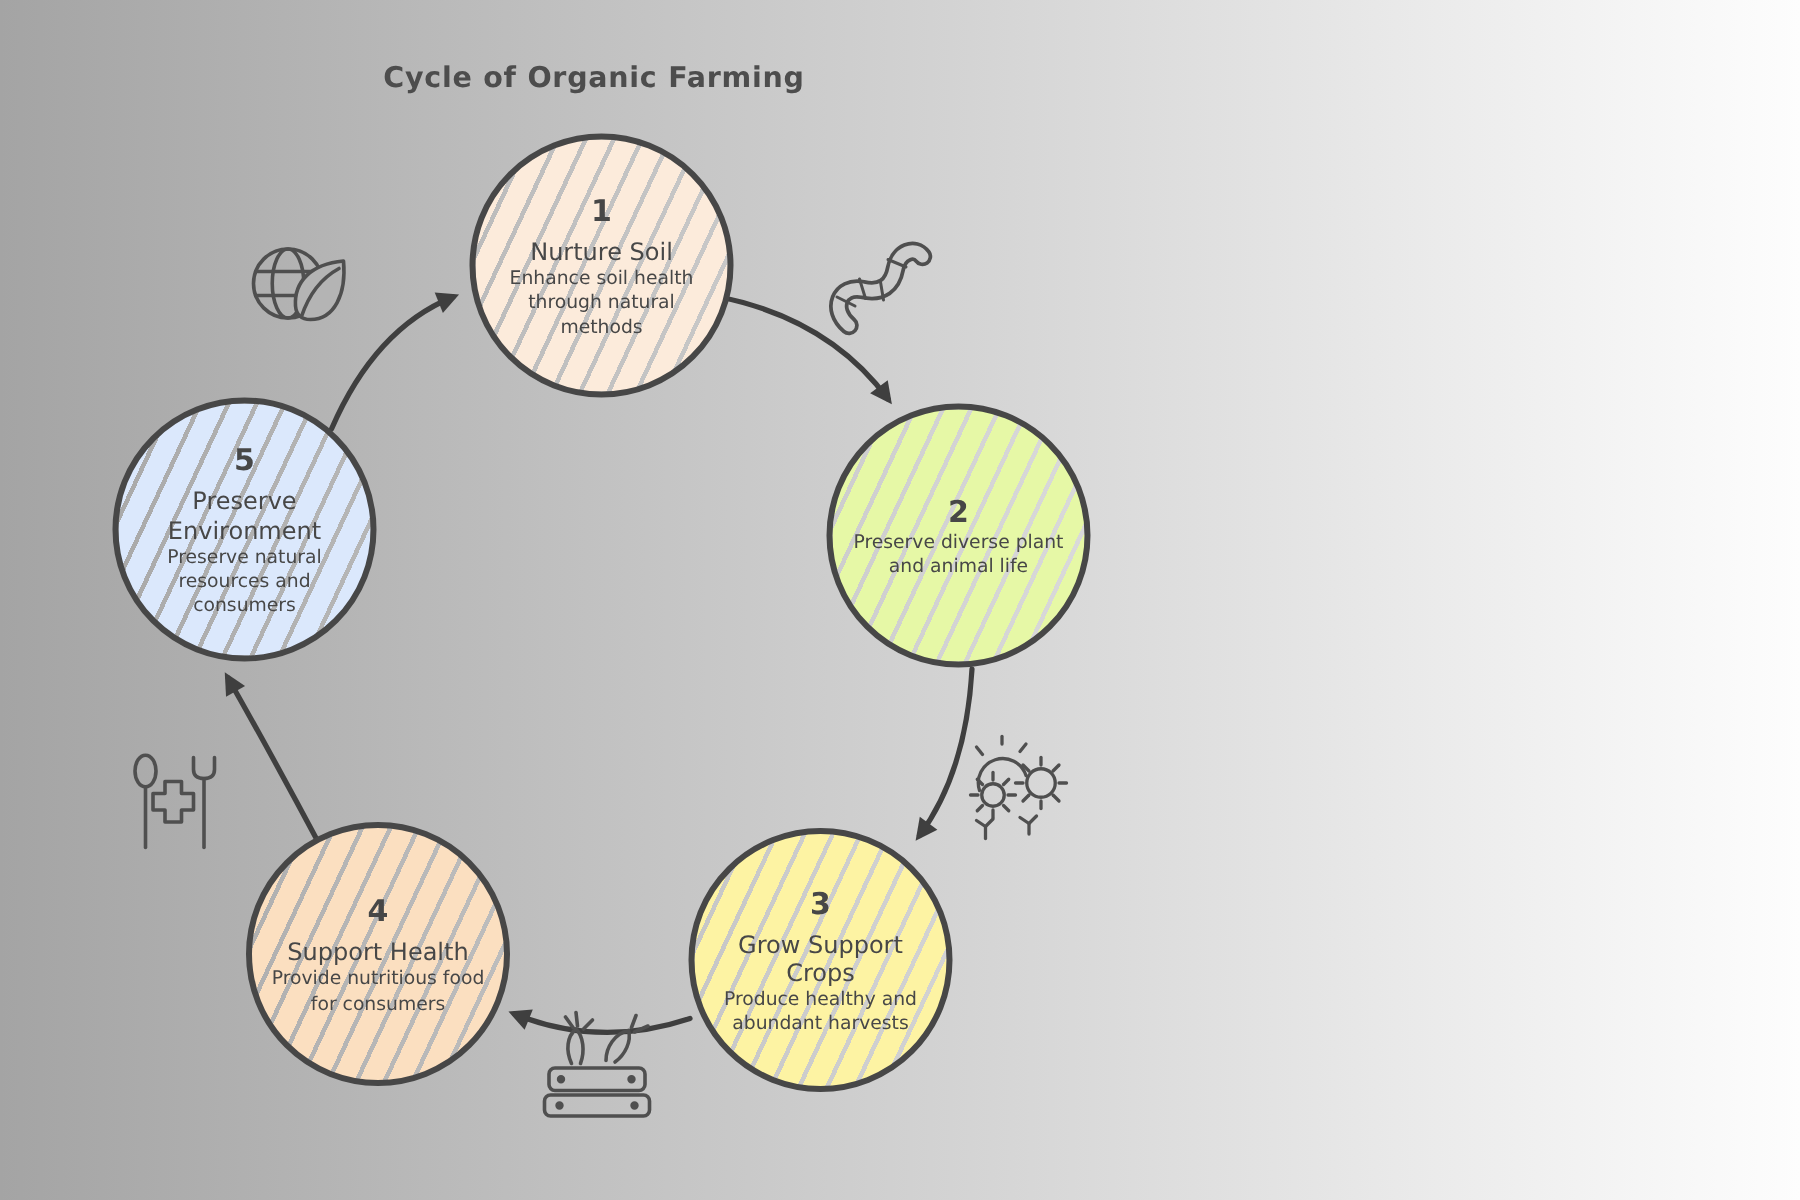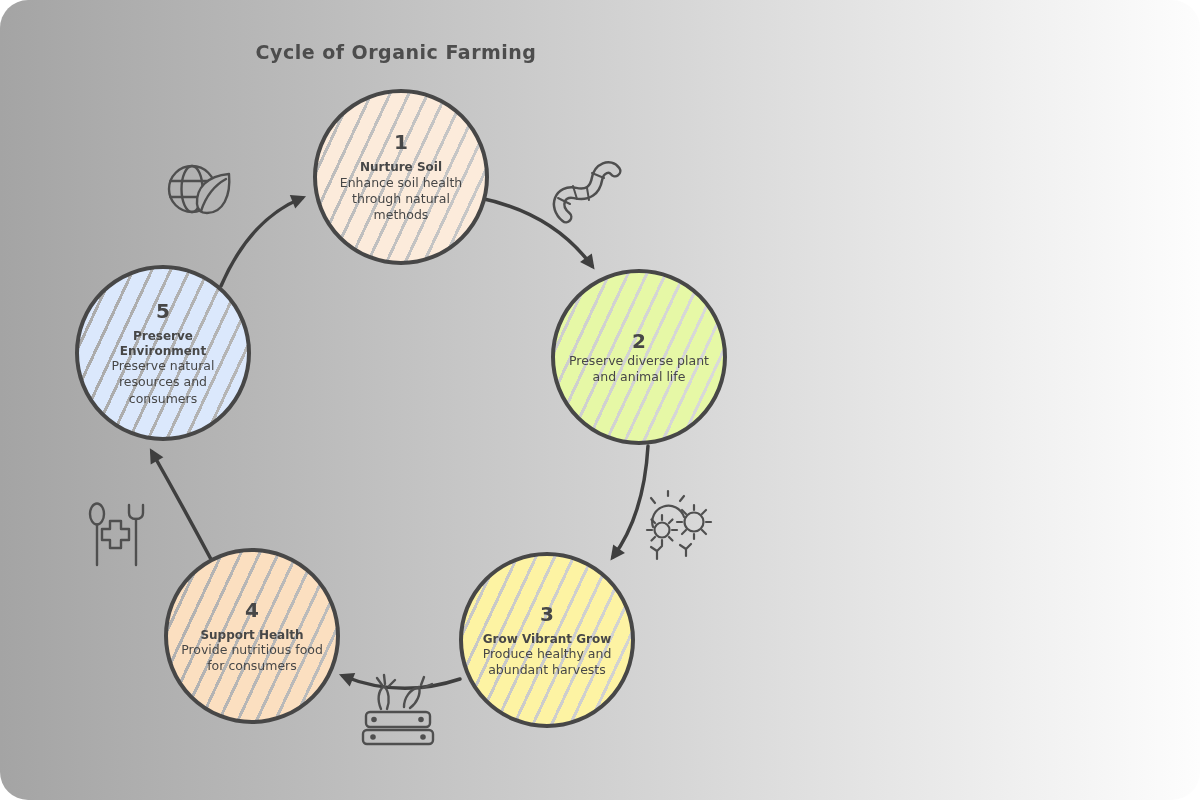--- a/index.html
+++ b/index.html
@@ -1,40 +1,39 @@
 <!DOCTYPE html>
 <html><head>
 <meta charset="utf-8">
 <style>
   html,body{margin:0;padding:0;}
   .canvas{
     position:relative;width:1200px;height:800px;overflow:hidden;
     font-family:"DejaVu Sans","Liberation Sans",sans-serif;
     background:linear-gradient(90deg,#a4a4a4,#fdfdfd);
-    border-radius:28px;
   }
   .diagram-title{
     position:absolute;left:146px;top:41px;width:500px;text-align:center;
     font-size:19px;font-weight:bold;letter-spacing:.5px;color:#4d4d4d;
   }
   .layer{position:absolute;left:0;top:0;}
   .node{
     position:absolute;width:168px;height:168px;border-radius:50%;
     border:4px solid #474747;color:#474747;
     display:flex;flex-direction:column;align-items:center;justify-content:center;
     text-align:center;
     background:repeating-linear-gradient(115deg,var(--fill) 0 14px,transparent 14px 17px);
   }
   .node-1{left:313px;top:89px;}
   .node-2{left:551px;top:269px;}
   .node-3{left:459px;top:552px;}
   .node-4{left:164px;top:548px;}
   .node-5{left:75px;top:265px;}
   .node-num{font-size:20px;font-weight:bold;}
-  .node-title{font-size:12px;font-weight:bold;line-height:1.2;margin-top:6px;width:150px;}
+  .node-title{font-size:16px;font-weight:normal;line-height:1.2;margin-top:6px;width:150px;}
   .node-desc{font-size:12.5px;line-height:1.3;width:146px;}
 </style>
 </head>
 <body>
 
 <div class="canvas" style="background: linear-gradient(90deg, rgb(164, 164, 164), rgb(253, 253, 253));">
 
   <div class="diagram-title">Cycle of Organic Farming</div>
 
   <svg class="layer" width="1200" height="800" viewBox="0 0 1200 800">
@@ -132,21 +131,21 @@
     <div class="node-desc">Enhance soil health through natural methods</div>
   </div>
 
   <div class="node node-2" style="--fill: #e6f8a6;">
     <div class="node-num">2</div>
     <div class="node-desc">Preserve diverse plant and animal life</div>
   </div>
 
   <div class="node node-3" style="--fill: #fdf3a3;">
     <div class="node-num">3</div>
-    <div class="node-title">Grow Vibrant Grow</div>
+    <div class="node-title">Grow Support Crops</div>
     <div class="node-desc">Produce healthy and abundant harvests</div>
   </div>
 
   <div class="node node-4" style="--fill: #fbdfc0;">
     <div class="node-num">4</div>
     <div class="node-title">Support Health</div>
     <div class="node-desc">Provide nutritious food for consumers</div>
   </div>
 
   <div class="node node-5" style="--fill: #dbe8fc;">

